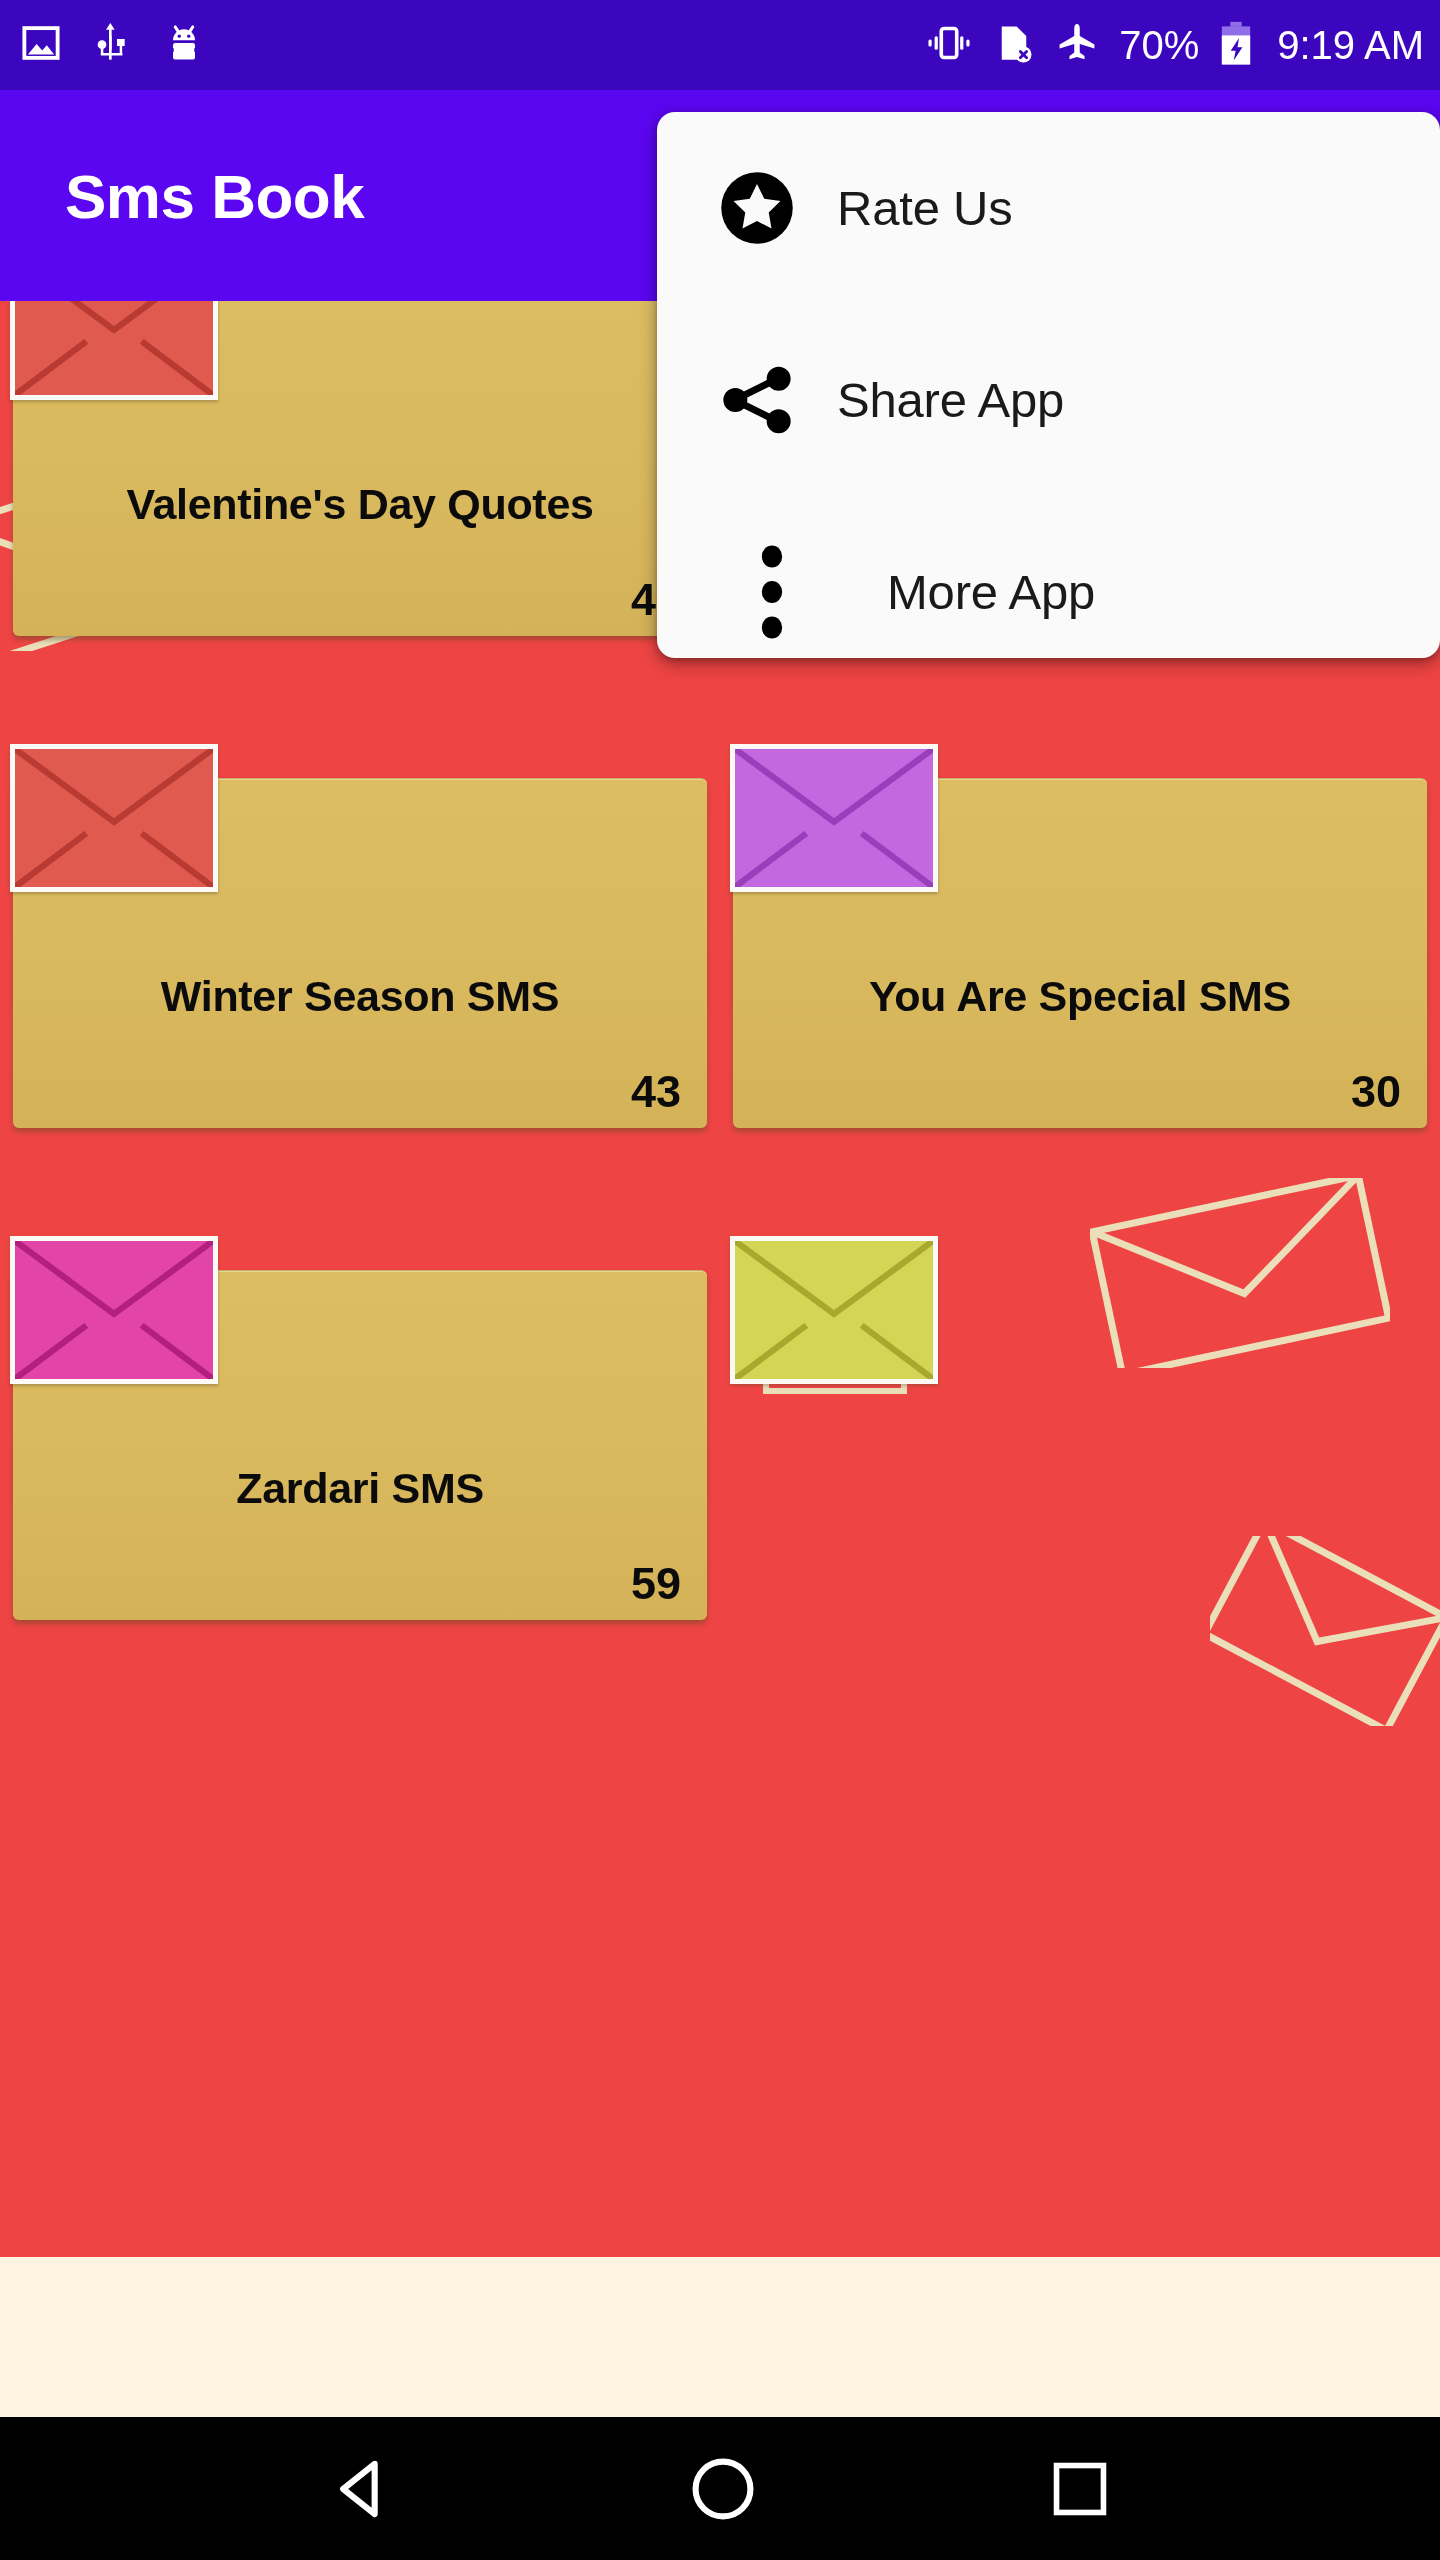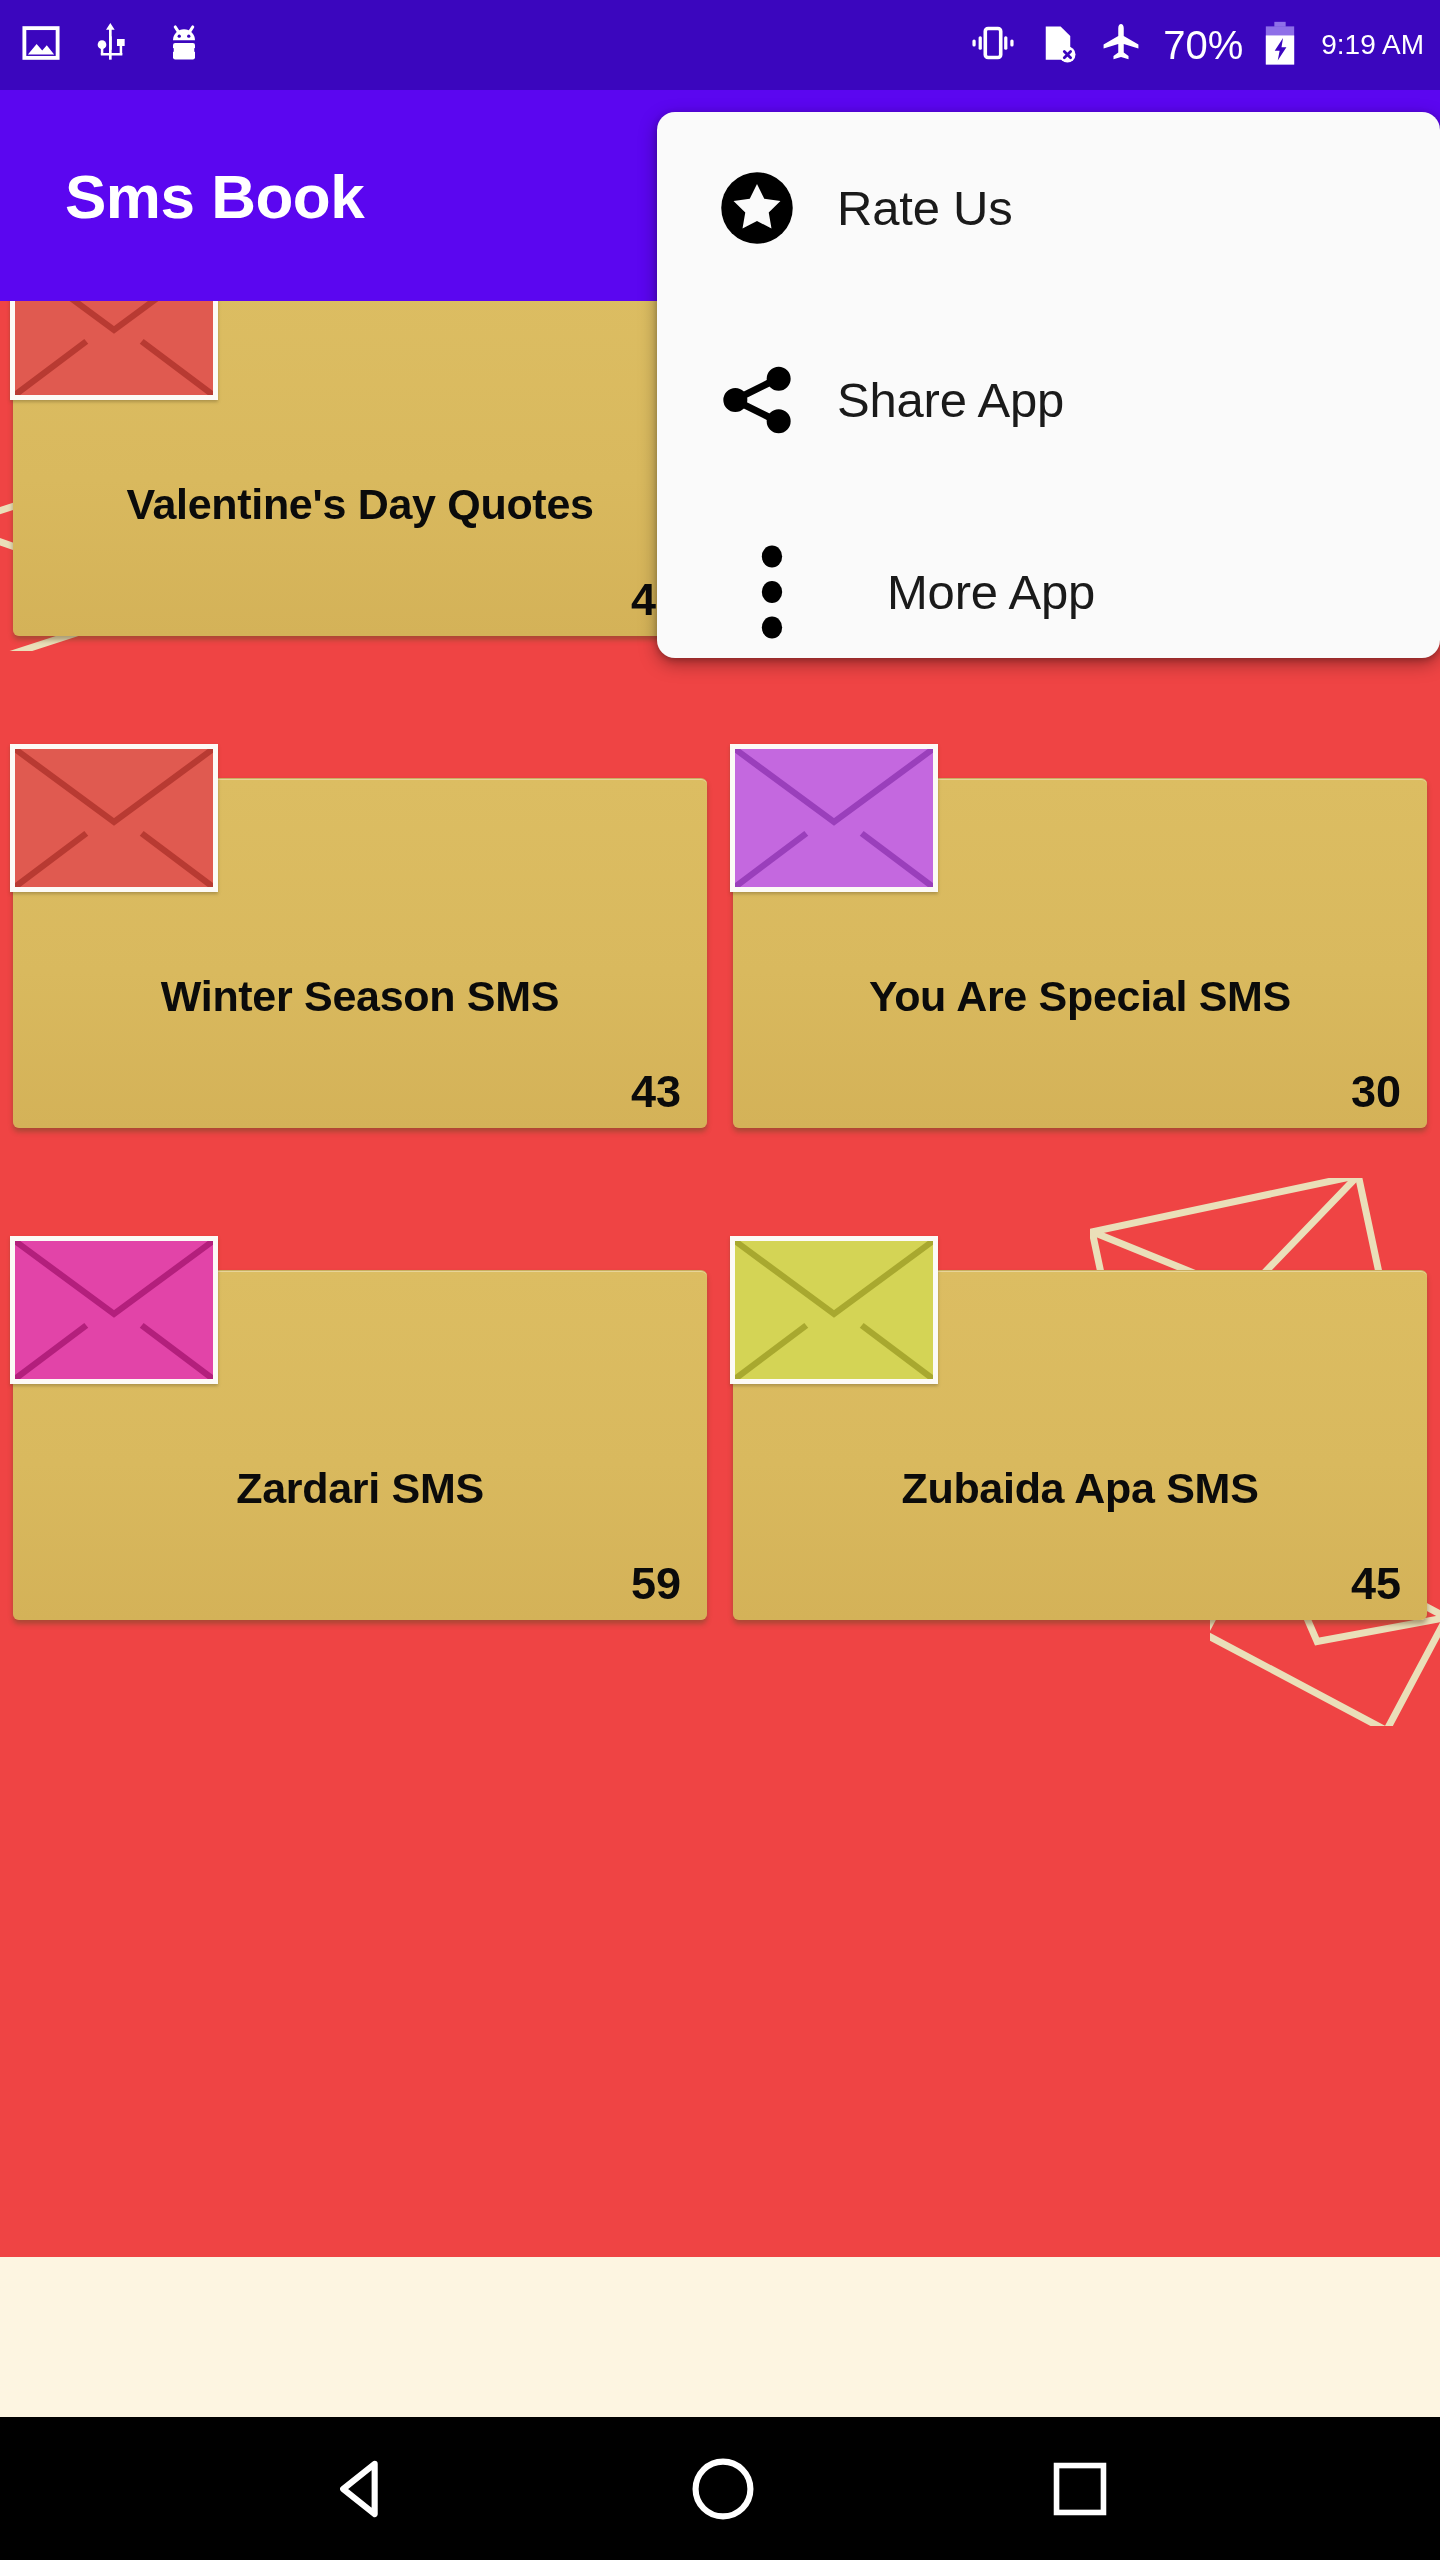--- a/index.html
+++ b/index.html
@@ -15,21 +15,21 @@
     position:absolute; top:0; left:0; width:1440px; height:90px;
     background:#3B06BE;
     display:flex; align-items:center;
     padding:0 16px 0 20px;
     z-index:60;
   }
   #status-left{ display:flex; align-items:center; gap:30px; }
   #status-right{ margin-left:auto; display:flex; align-items:center; gap:20px; }
   .sb-ico{ display:block; }
   #status-time{
-    color:#fff; font-size:28px; font-weight:400; letter-spacing:0px;
+    color:#fff; font-size:40px; font-weight:400; letter-spacing:0px;
     line-height:1; margin-left:4px; white-space:nowrap;
   }
   #status-battery-pct{
     color:#fff; font-size:40px; font-weight:400; line-height:1; white-space:nowrap;
   }
 
   
   #app-bar{
     position:absolute; top:90px; left:0; width:1440px; height:211px;
     background:#5B06F0;
@@ -287,24 +287,20 @@
       </div>
       <div class="env">
         <svg viewBox="0 0 100 72" preserveAspectRatio="none">
           <rect x="0" y="0" width="100" height="72" fill="#E244A8"></rect>
           <path d="M0 0l50 38L100 0M0 72l36-28M100 72L64 44" stroke="#B31F7C" stroke-width="3.2" fill="none"></path>
         </svg>
       </div>
     </div>
 
     <div class="cell">
-      <div class="card">
-        <div class="card-title">Zubaida Apa SMS</div>
-        <div class="card-count">45</div>
-      </div>
       <div class="env">
         <svg viewBox="0 0 100 72" preserveAspectRatio="none">
           <rect x="0" y="0" width="100" height="72" fill="#D4D455"></rect>
           <path d="M0 0l50 38L100 0M0 72l36-28M100 72L64 44" stroke="#A8A82F" stroke-width="3.2" fill="none"></path>
         </svg>
       </div>
     </div>
 
   </div>
 </div>

